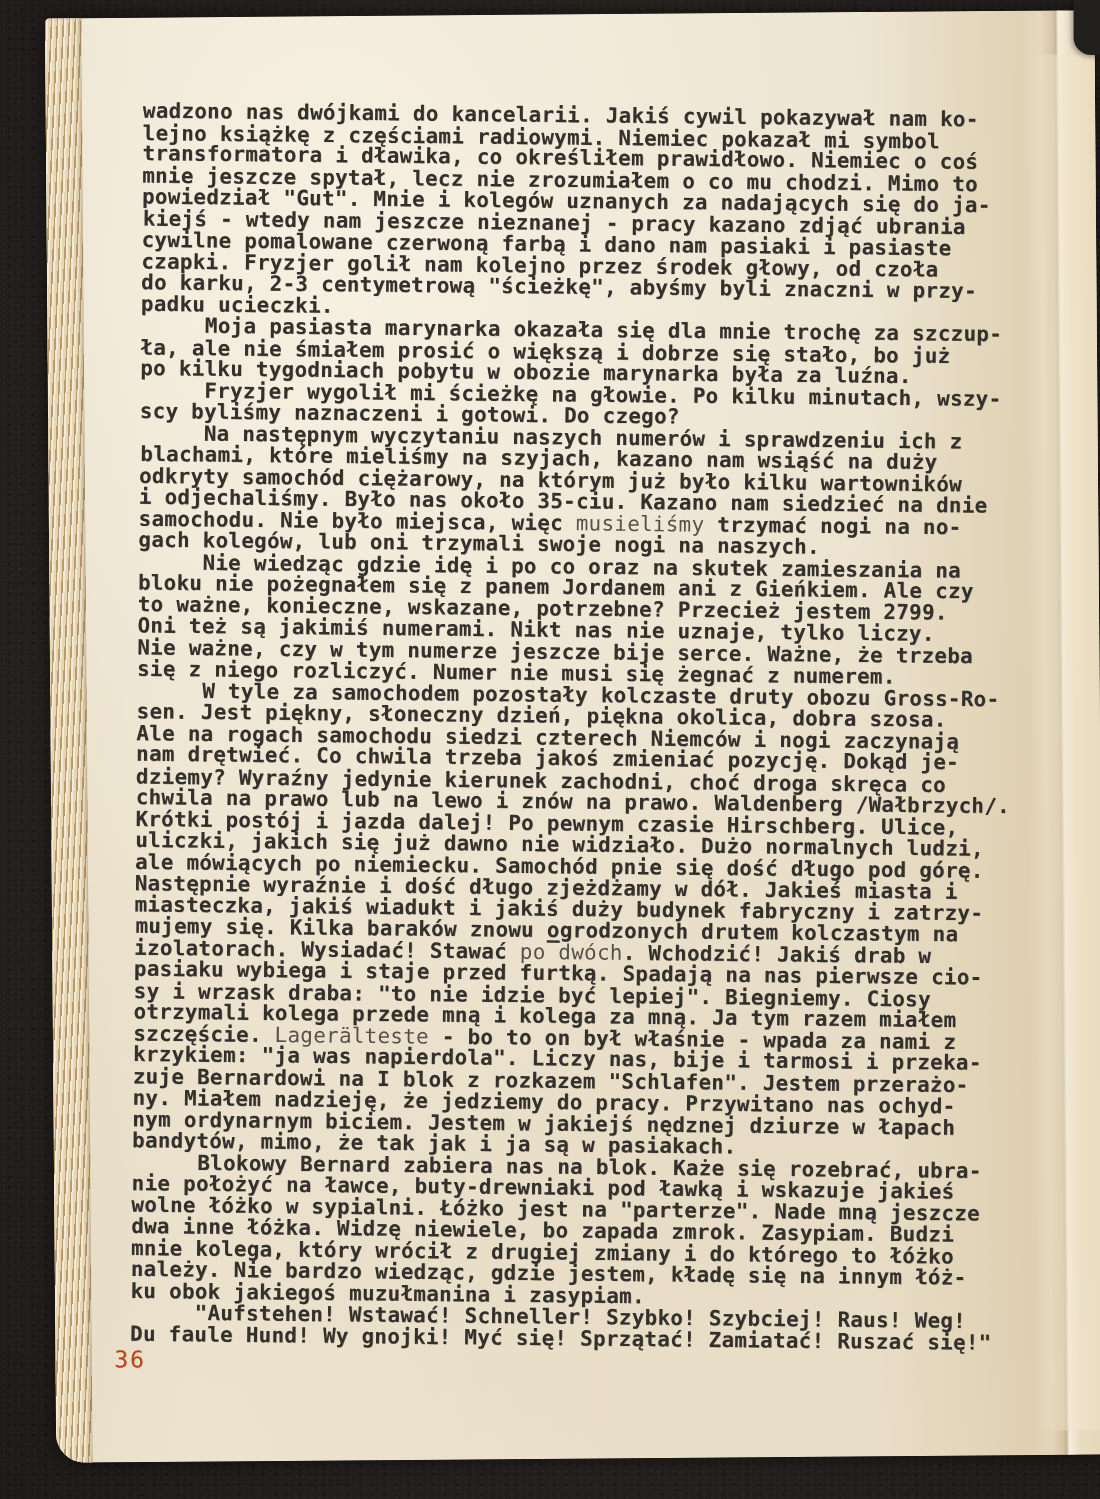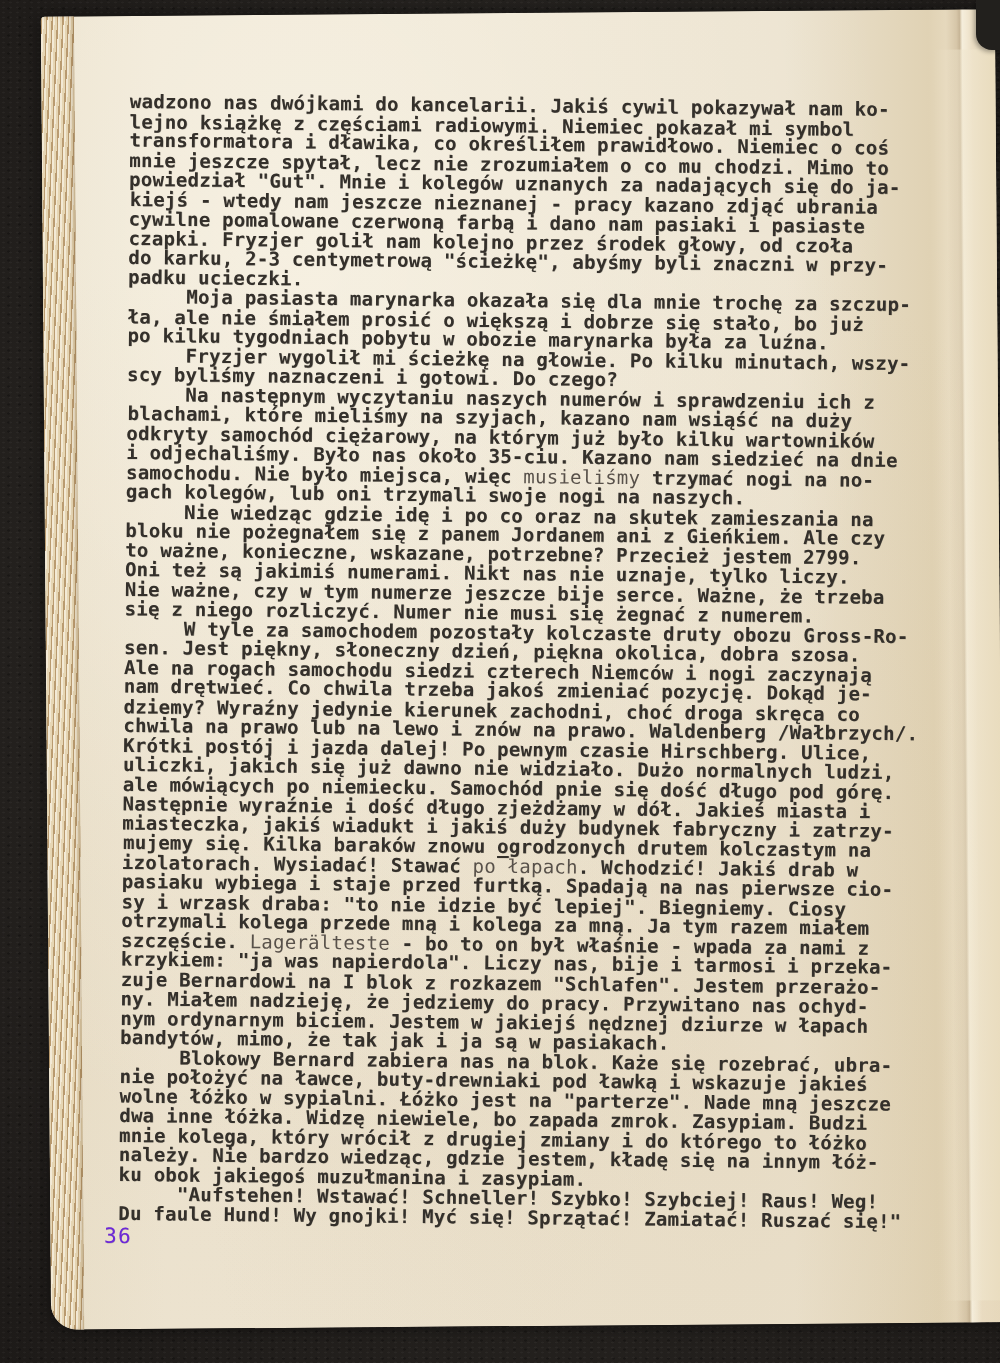--- a/index.html
+++ b/index.html
@@ -78,21 +78,21 @@
     text-shadow:.4px .3px 0 rgba(52,48,43,.35);
   }
   .tline{white-space:pre;}
   .tline:nth-child(5n+2){transform:translateY(.4px);}
   .tline:nth-child(7n+3){transform:translateY(-.4px);}
   .tline:nth-child(11n+6){transform:translateX(1px);}
   .corr-light{font-weight:normal;color:#58514a;text-shadow:none;}
   .corr-ul .ul{text-decoration:underline;text-underline-offset:3px;text-decoration-thickness:2px;}
   .pagenum{
     position:absolute;left:104px;top:1224px;
-    color:#6d28d9;font-size:21px;font-weight:normal;letter-spacing:1.5px;
+    color:#c2410c;font-size:21px;font-weight:normal;letter-spacing:1.5px;
     transform:rotate(.6deg);
     text-shadow:.3px .3px 0 rgba(79,74,67,.3);
   }
 </style>
 </head>
 <body>
 
 <div class="noise"></div>
 
 <div class="page">
@@ -196,21 +196,21 @@
     <div class="tline">Ale na rogach samochodu siedzi czterech Niemców i nogi zaczynają</div>
     <div class="tline">nam drętwieć. Co chwila trzeba jakoś zmieniać pozycję. Dokąd je-</div>
     <div class="tline">dziemy? Wyraźny jedynie kierunek zachodni, choć droga skręca co</div>
     <div class="tline">chwila na prawo lub na lewo i znów na prawo. Waldenberg /Wałbrzych/.</div>
     <div class="tline">Krótki postój i jazda dalej! Po pewnym czasie Hirschberg. Ulice,</div>
     <div class="tline">uliczki, jakich się już dawno nie widziało. Dużo normalnych ludzi,</div>
     <div class="tline">ale mówiących po niemiecku. Samochód pnie się dość długo pod górę.</div>
     <div class="tline">Następnie wyraźnie i dość długo zjeżdżamy w dół. Jakieś miasta i</div>
     <div class="tline">miasteczka, jakiś wiadukt i jakiś duży budynek fabryczny i zatrzy-</div>
     <div class="tline">mujemy się. Kilka baraków znowu <span class="corr-ul"><span class="ul">o</span>grodzonych</span> drutem kolczastym na</div>
-    <div class="tline">izolatorach. Wysiadać! Stawać <span class="corr-light">po łapach</span>. Wchodzić! Jakiś drab w</div>
+    <div class="tline">izolatorach. Wysiadać! Stawać <span class="corr-light">po dwóch</span>. Wchodzić! Jakiś drab w</div>
     <div class="tline">pasiaku wybiega i staje przed furtką. Spadają na nas pierwsze cio-</div>
     <div class="tline">sy i wrzask draba: "to nie idzie być lepiej". Biegniemy. Ciosy</div>
     <div class="tline">otrzymali kolega przede mną i kolega za mną. Ja tym razem miałem</div>
     <div class="tline">szczęście. <span class="corr-light">Lagerälteste</span> - bo to on był właśnie - wpada za nami z</div>
     <div class="tline">krzykiem: "ja was napierdola". Liczy nas, bije i tarmosi i przeka-</div>
     <div class="tline">zuje Bernardowi na I blok z rozkazem "Schlafen". Jestem przerażo-</div>
     <div class="tline">ny. Miałem nadzieję, że jedziemy do pracy. Przywitano nas ochyd-</div>
     <div class="tline">nym ordynarnym biciem. Jestem w jakiejś nędznej dziurze w łapach</div>
     <div class="tline">bandytów, mimo, że tak jak i ja są w pasiakach.</div>
     <div class="tline">     Blokowy Bernard zabiera nas na blok. Każe się rozebrać, ubra-</div>

